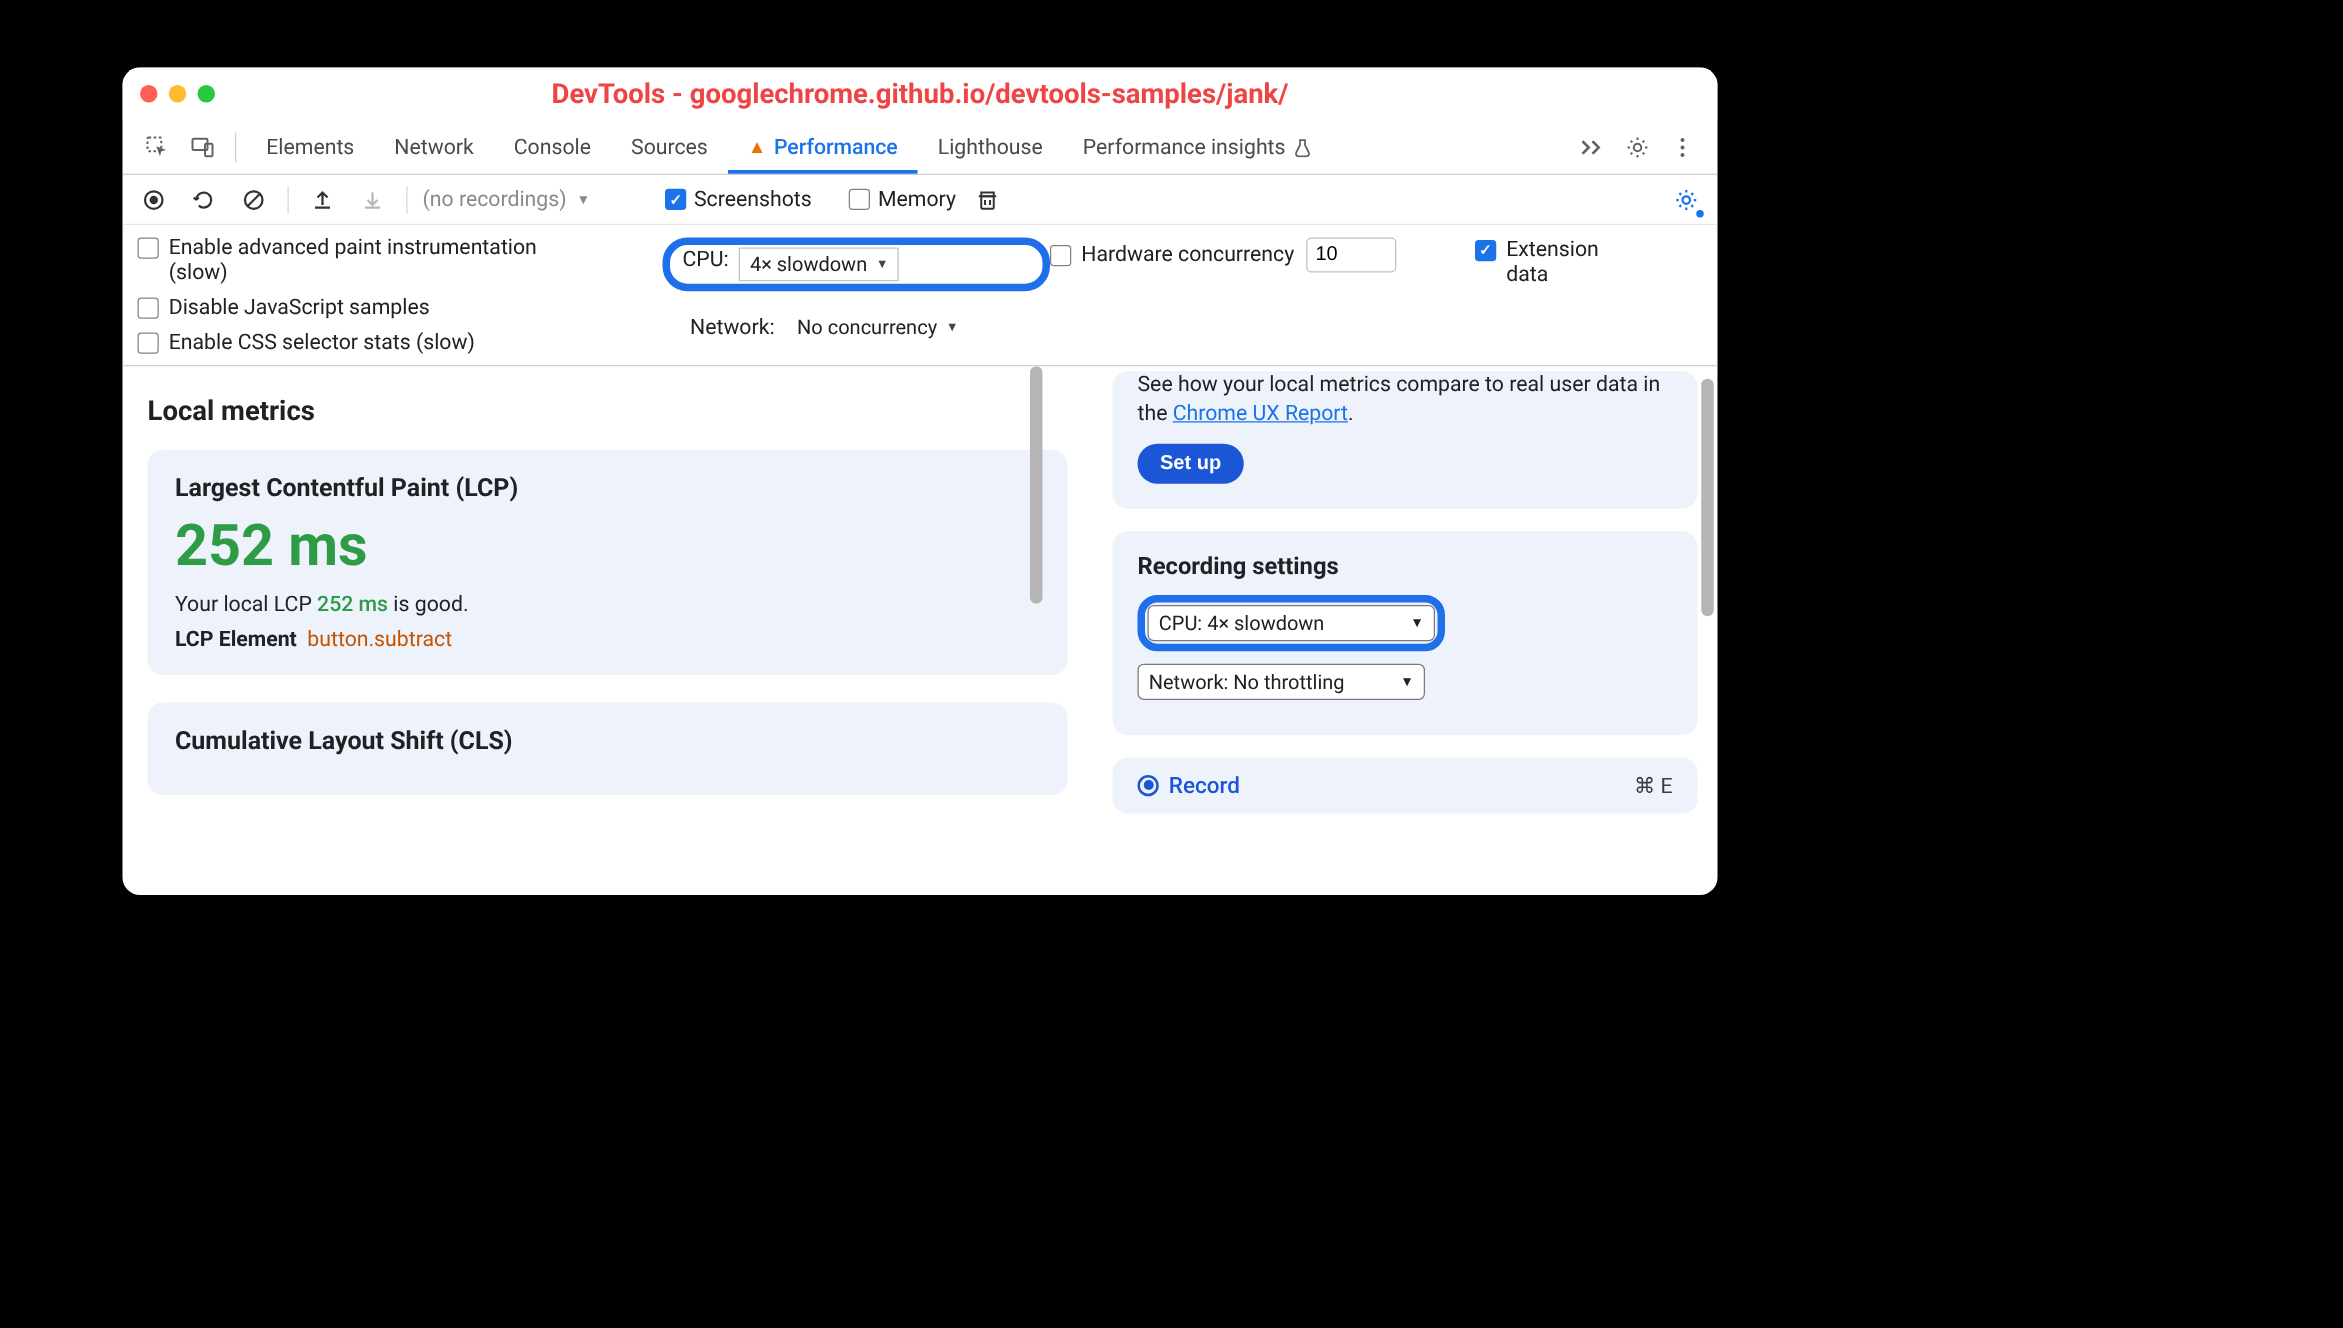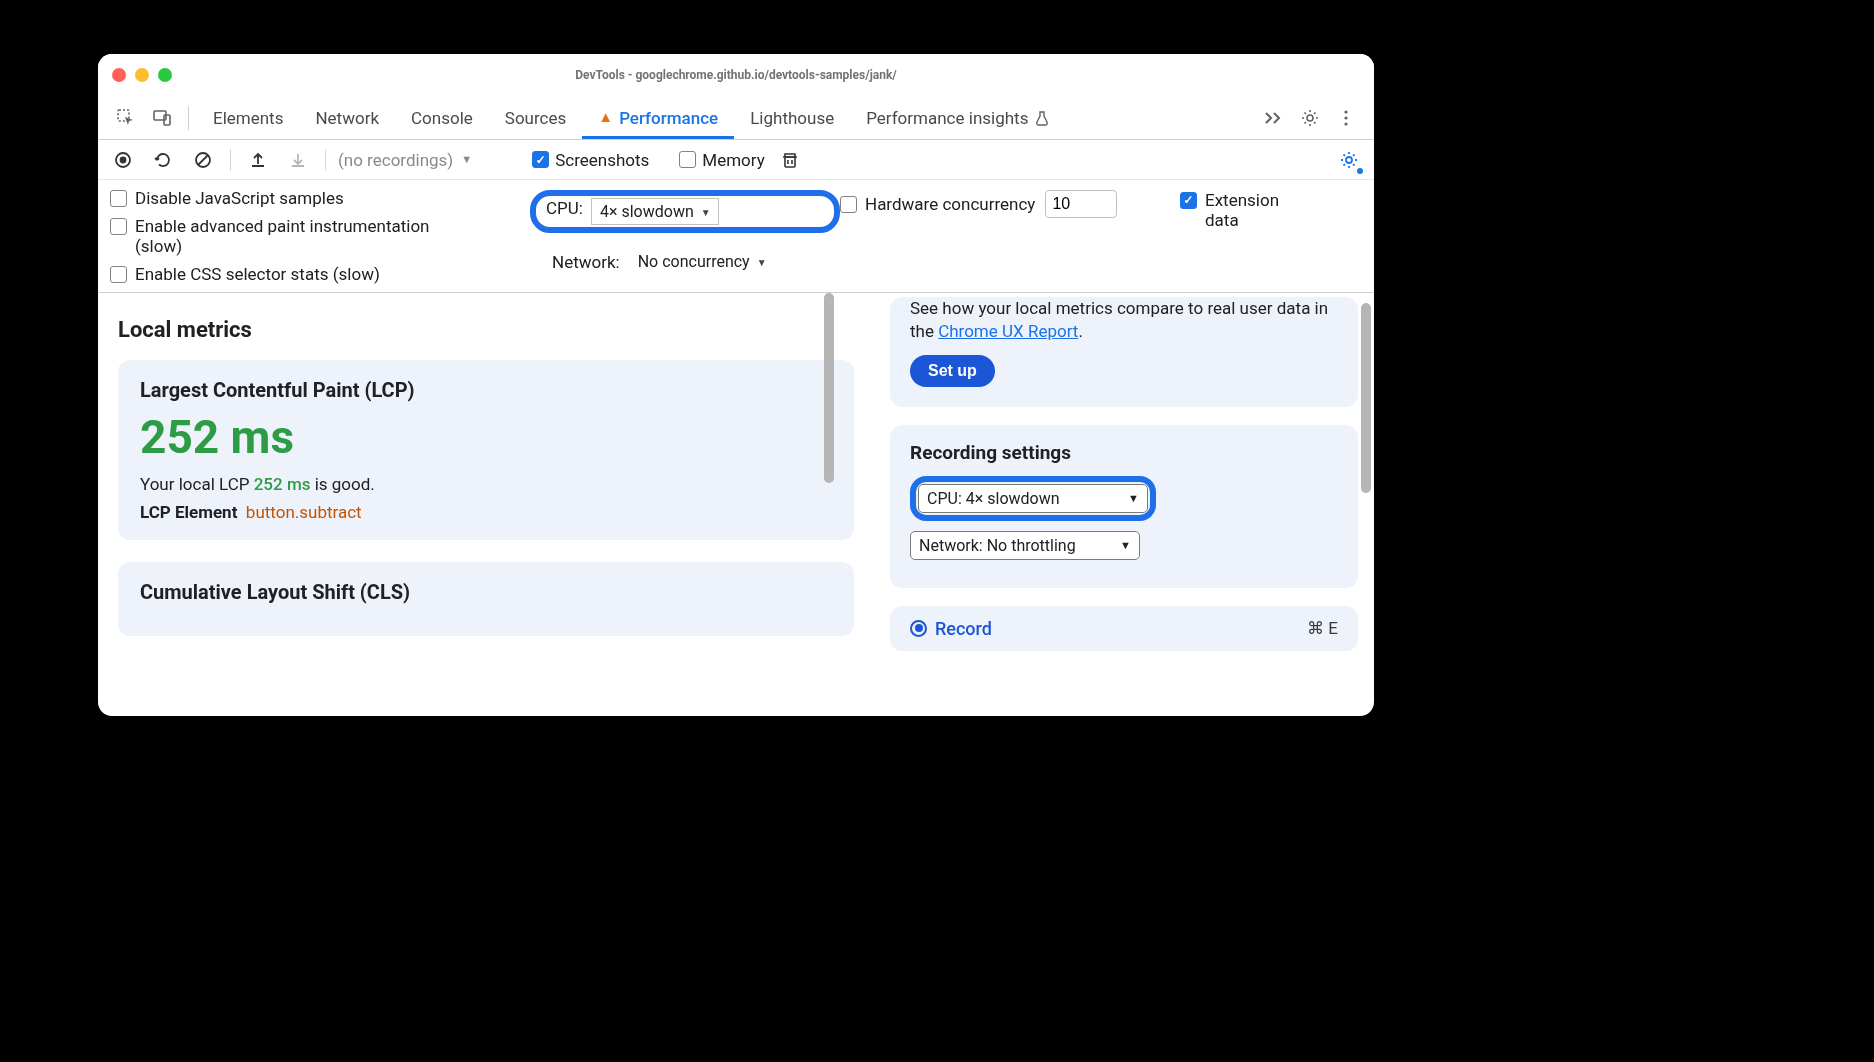--- a/index.html
+++ b/index.html
@@ -30,21 +30,21 @@
     align-items: center;
     padding: 0 14px;
     background: #fff;
     position: relative;
   }
   .traffic { display: flex; gap: 9px; }
   .light { width: 14px; height: 14px; border-radius: 50%; }
   .light.red { background:#ff5f57; }
   .light.yellow { background:#febc2e; }
   .light.green { background:#28c840; }
-  .title { position:absolute; left:0; right:0; text-align:center; font-weight:700; font-size:12px; color:#737373; pointer-events:none;}
+  .title { position:absolute; left:0; right:0; text-align:center; font-weight:700; font-size:22px; color:#ef4444; pointer-events:none;}
   
   .tabstrip {
     height: 44px;
     border-bottom: 1px solid #d0d0d0;
     display: flex;
     align-items: center;
     padding: 0 10px;
     gap: 0;
     font-size: 17px;
     color:#4a4a4a;
@@ -250,25 +250,25 @@
           <path d="M10 2v2M10 16v2M2 10h2M16 10h2M4.5 4.5l1.4 1.4M14.1 14.1l1.4 1.4M15.5 4.5l-1.4 1.4M5.9 14.1l-1.4 1.4" stroke-width="1.8"></path>
         </svg>
       <span class="dot"></span>
     </div>
   </div>
 
   <div class="settings">
     <div class="col left">
       <div class="opt">
           <div class="box"></div>
-          <span>Disable JavaScript samples</span>
+          <span style="max-width:340px">Enable advanced paint instrumentation (slow)</span>
         </div>
       <div class="opt">
           <div class="box"></div>
-          <span style="max-width:340px">Enable advanced paint instrumentation (slow)</span>
+          <span>Disable JavaScript samples</span>
         </div>
       <div class="opt">
           <div class="box"></div>
           <span>Enable CSS selector stats (slow)</span>
         </div>
     </div>
     <div class="col mid">
       <div class="hl">
         <span class="label">CPU:</span>
         <div class="select"><span>4× slowdown</span></div>

